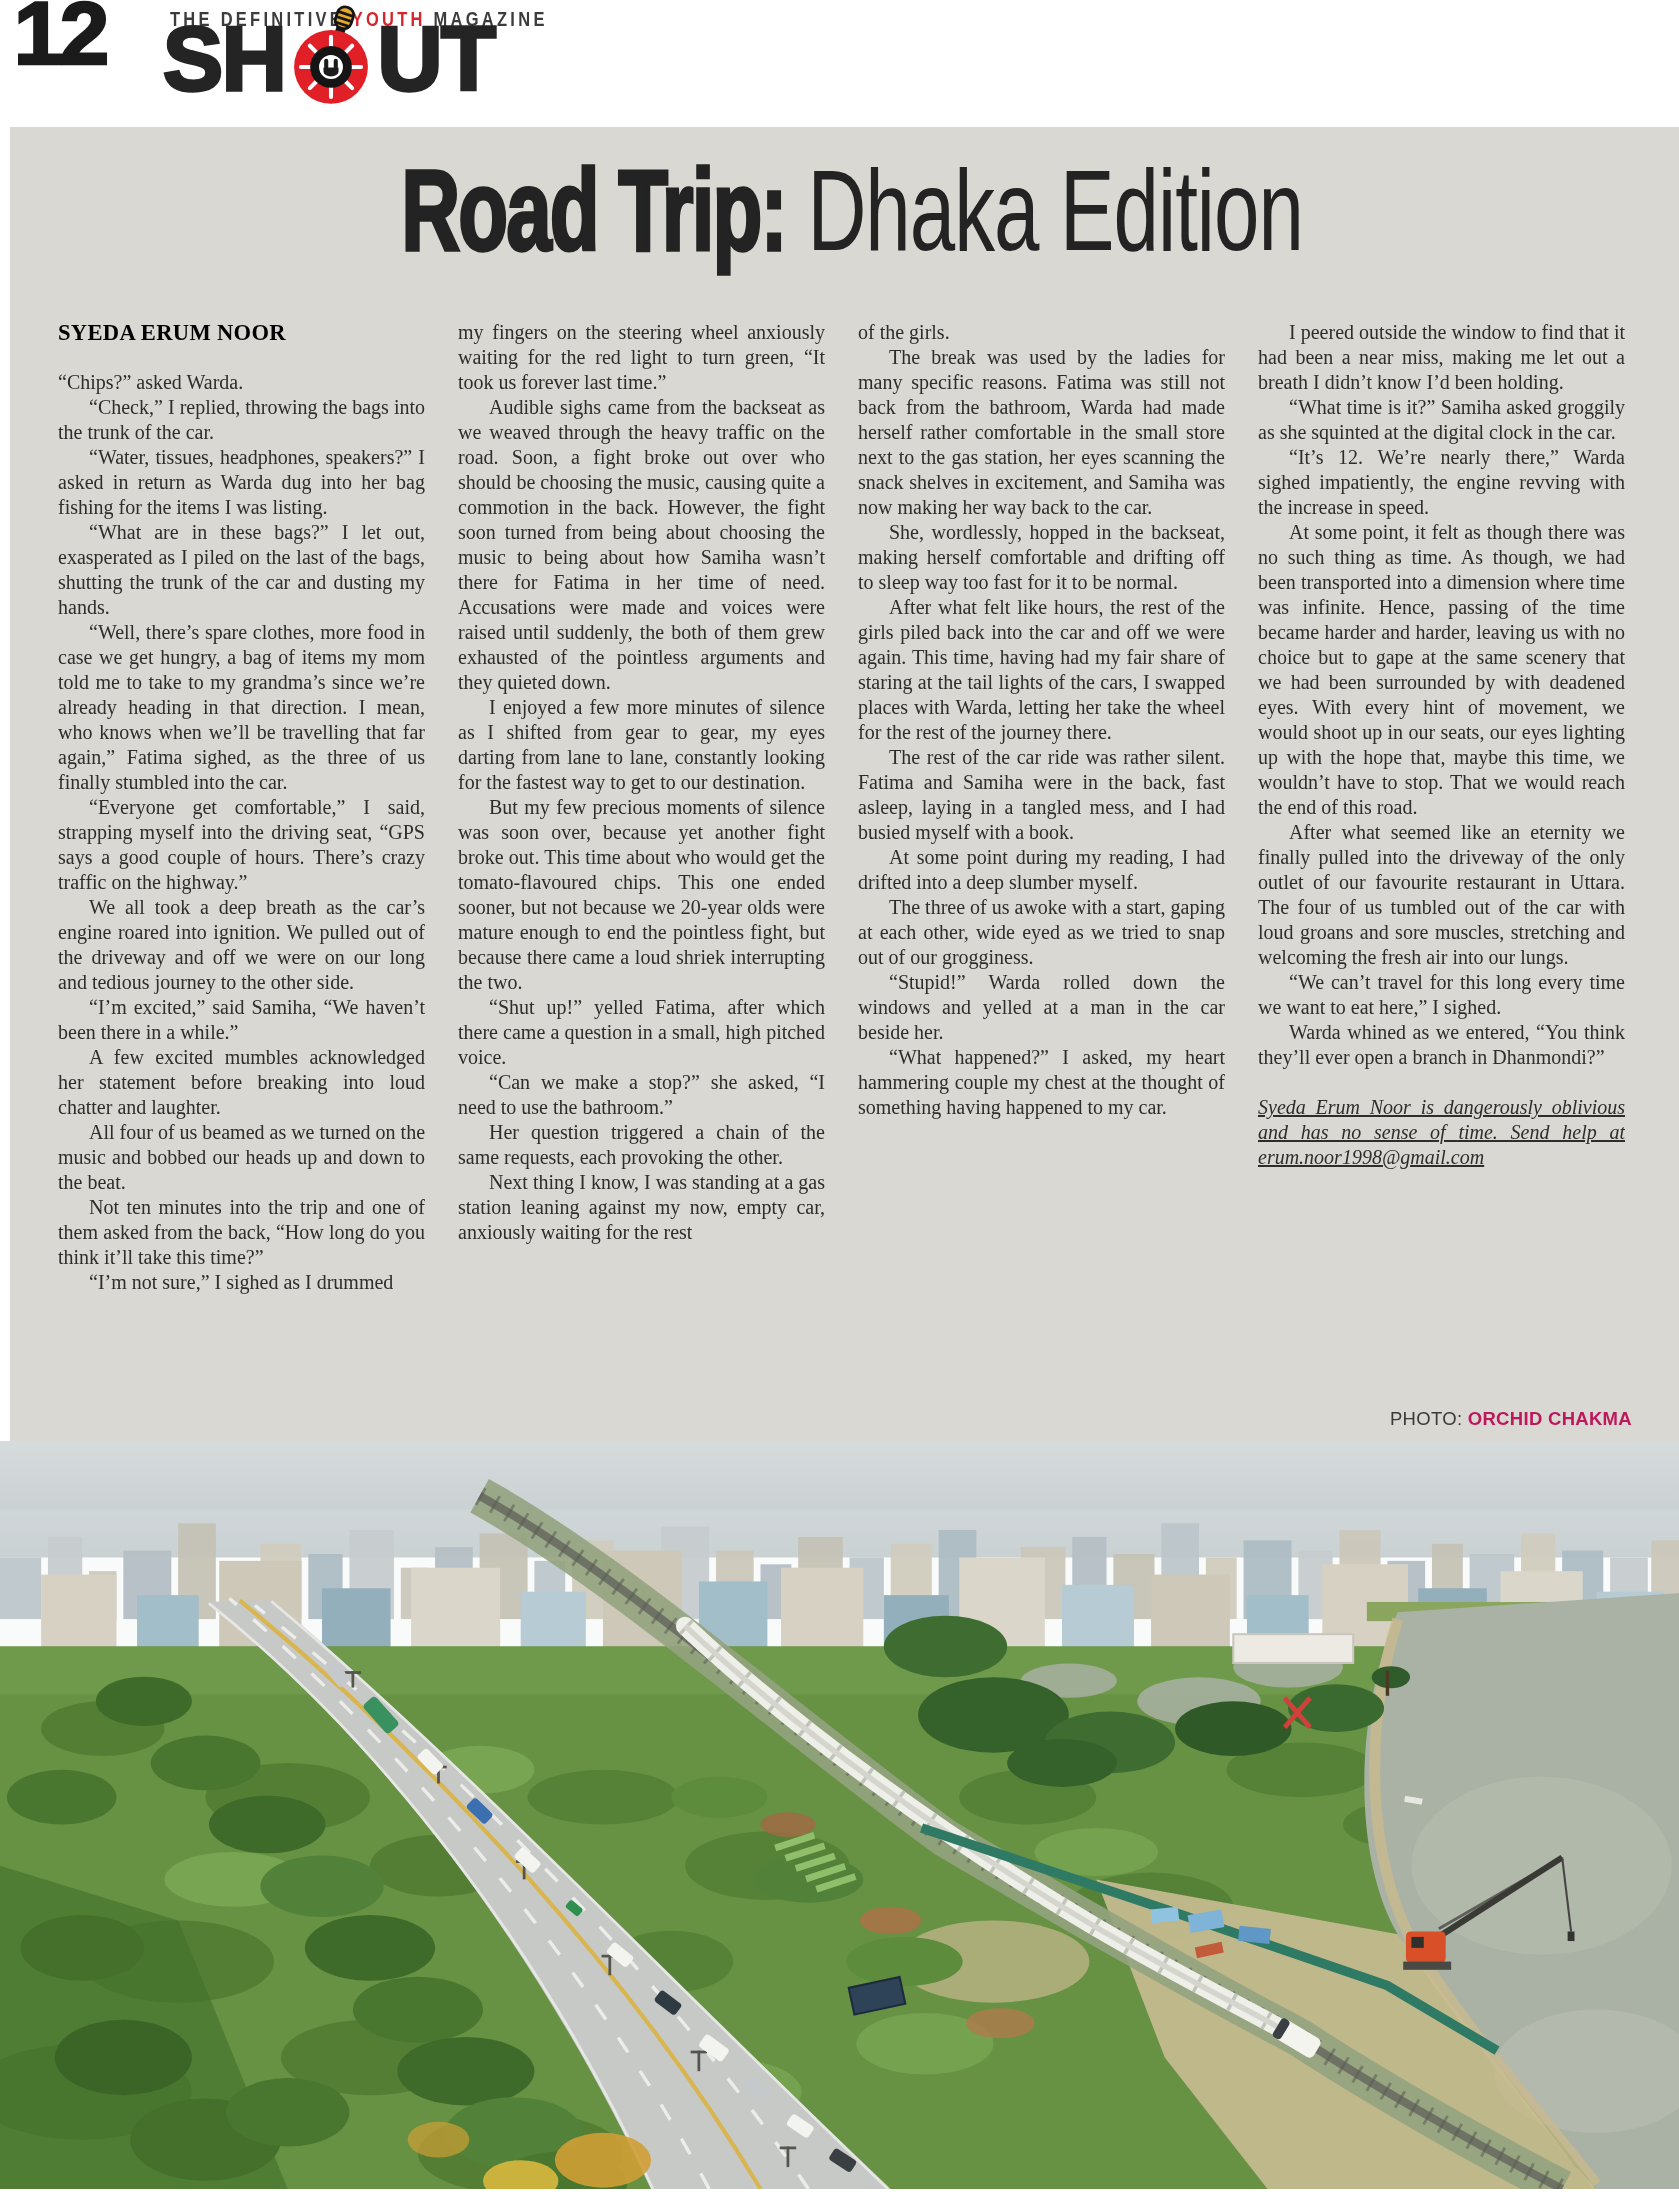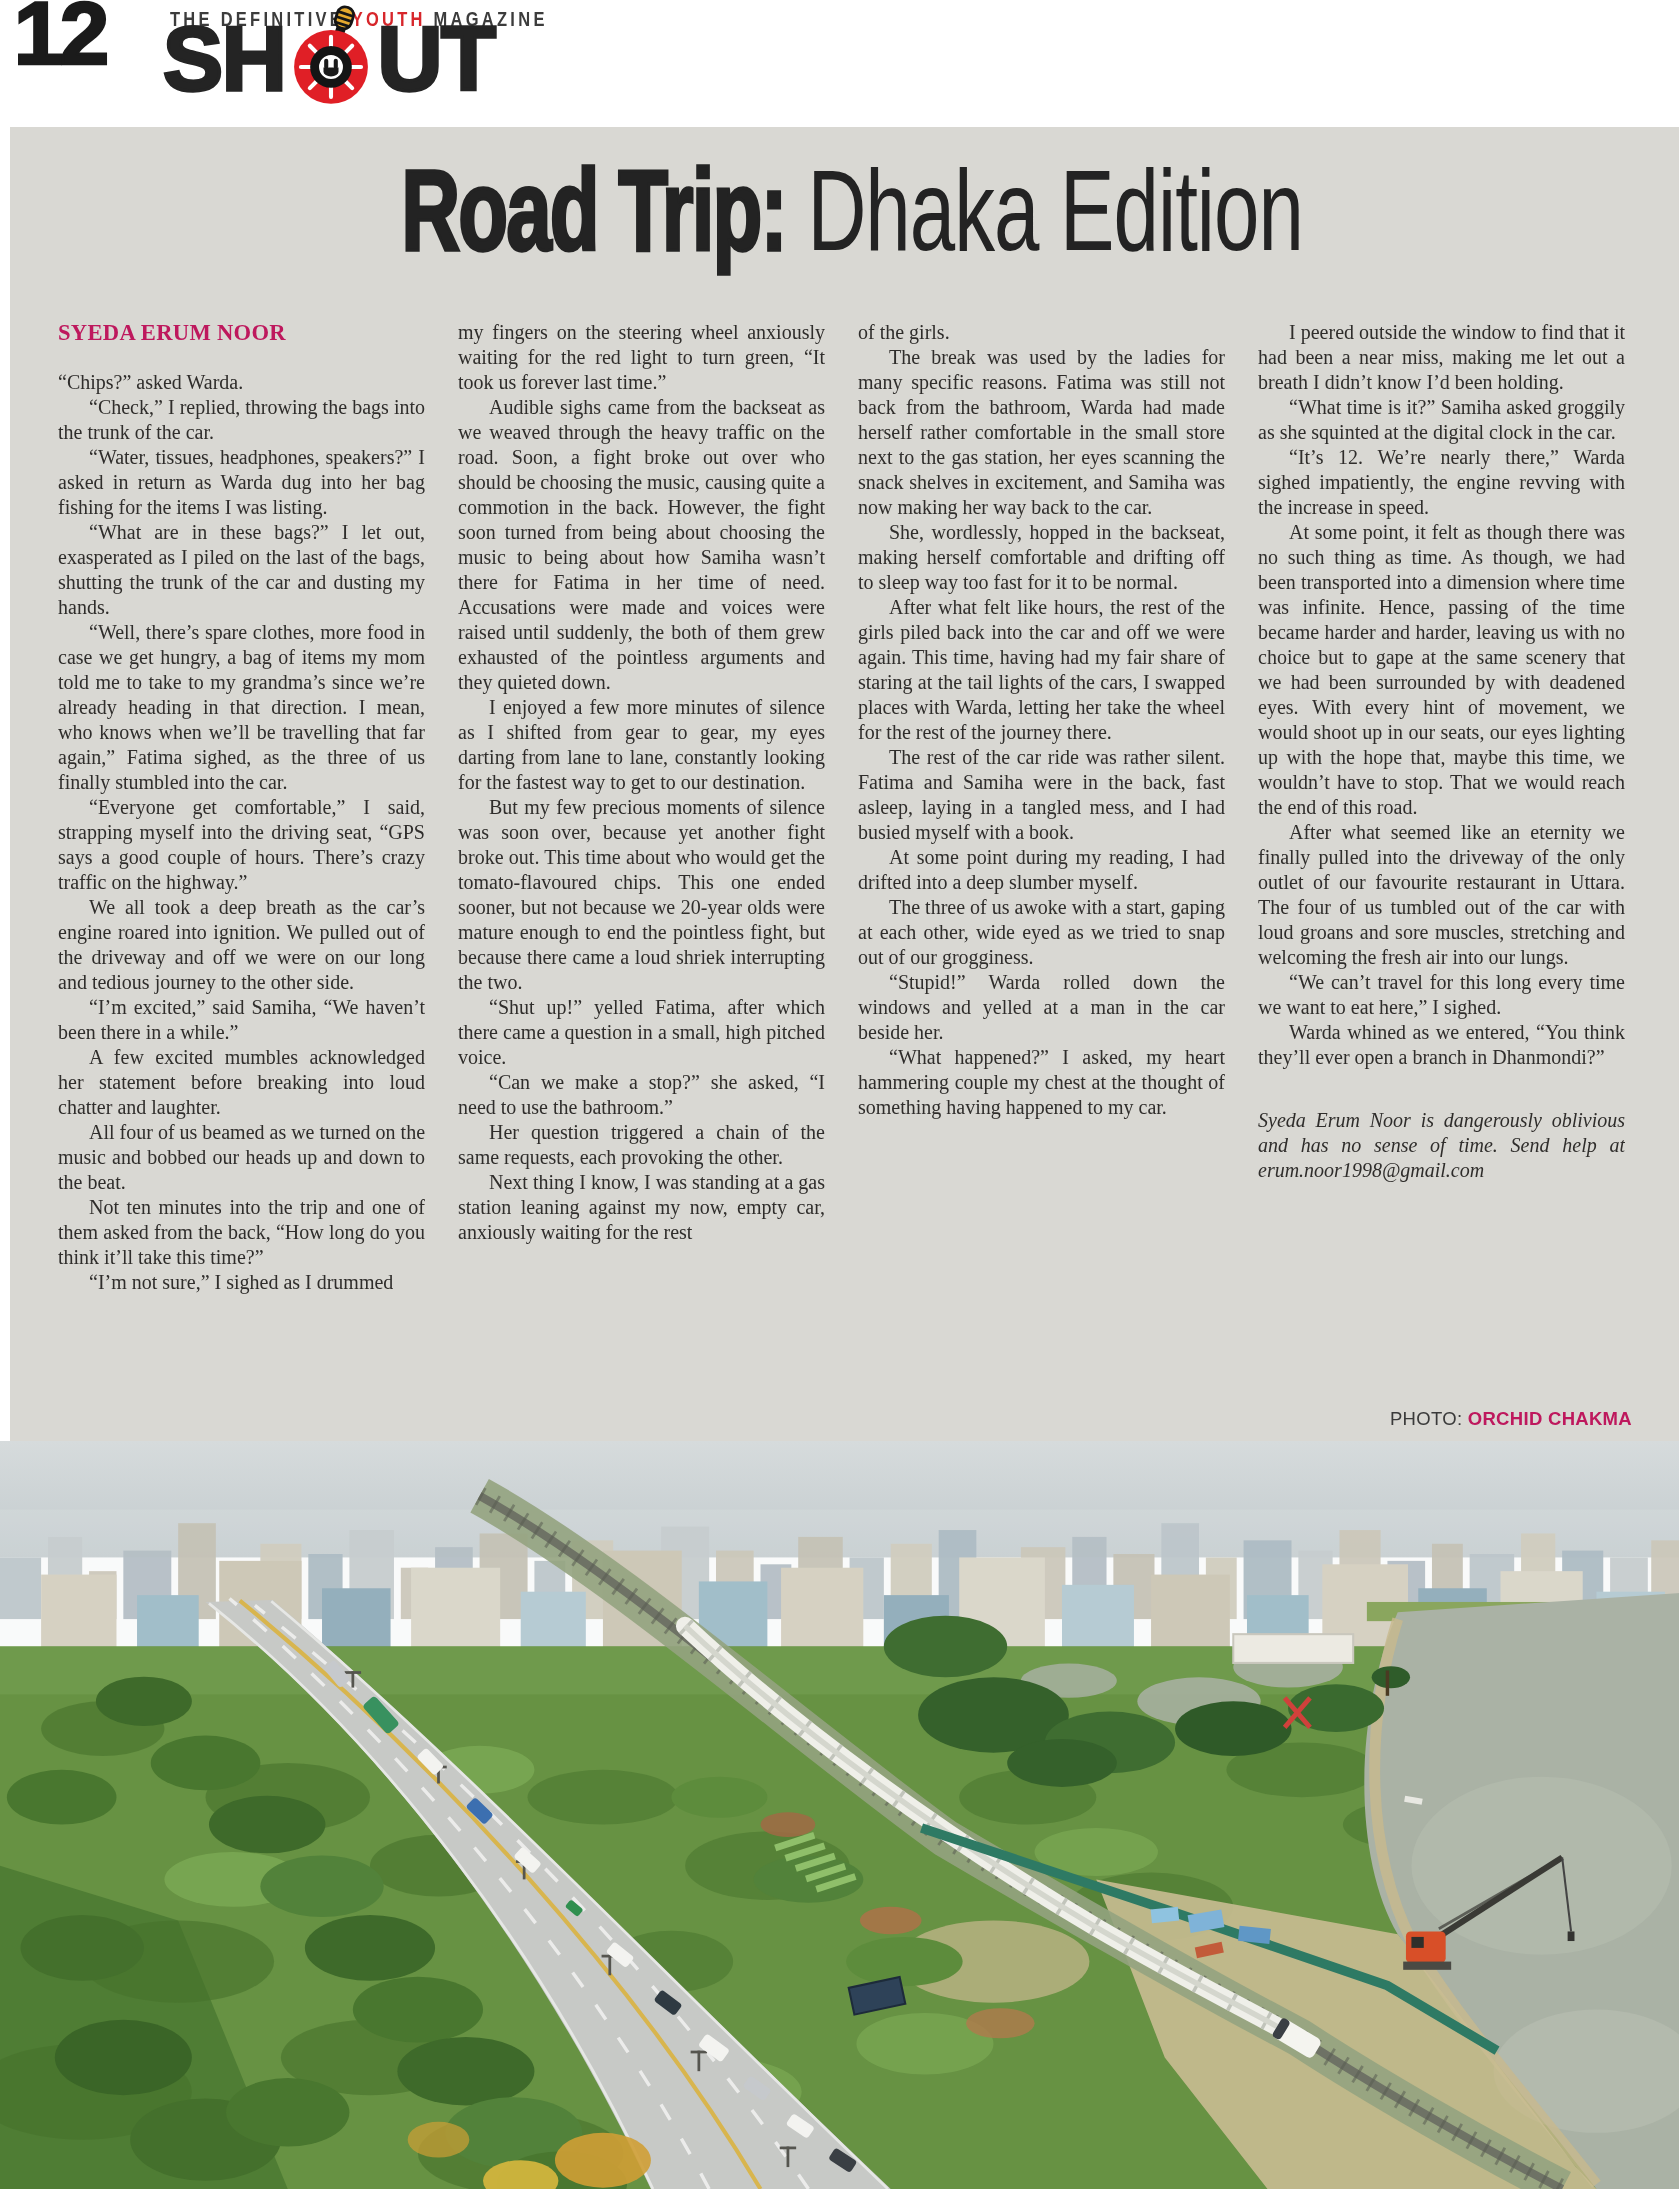--- a/index.html
+++ b/index.html
@@ -35,24 +35,24 @@
   }
   .hl-bold{font-weight:bold;-webkit-text-stroke:3.4px #232323;}
   .hl-reg{font-weight:normal;letter-spacing:-1.4px;}
   
   .cols{
     position:absolute;left:58px;top:320px;width:1569px;height:1096px;display:flex;gap:33px;
     font-family:"Liberation Serif", serif;font-size:20px;line-height:25px;
     color:#2f2d2b;text-align:justify;
   }
   .col{width:367px;overflow:hidden;}
-  .byline{font-weight:bold;font-size:22.6px;letter-spacing:0.3px;margin:0 0 25px 0;color:#be185d;}
+  .byline{font-weight:bold;font-size:22.6px;letter-spacing:0.3px;margin:0 0 25px 0;color:#000000;}
   .para{margin:0;}
   .para.ind{text-indent:31px;}
-  .para.bio{margin-top:38px;font-style:italic;}
+  .para.bio{margin-top:25px;font-style:italic;text-decoration:underline;}
   
   .credit{
     position:absolute;top:1408px;right:48px;font-size:18.5px;letter-spacing:0.3px;
     color:#3a3a3a;white-space:nowrap;
   }
   .credit .name{font-weight:bold;color:#be185d;}
   
   .photo{position:absolute;left:0;top:1441px;width:1680px;height:748px;}
 </style>
 </head>

